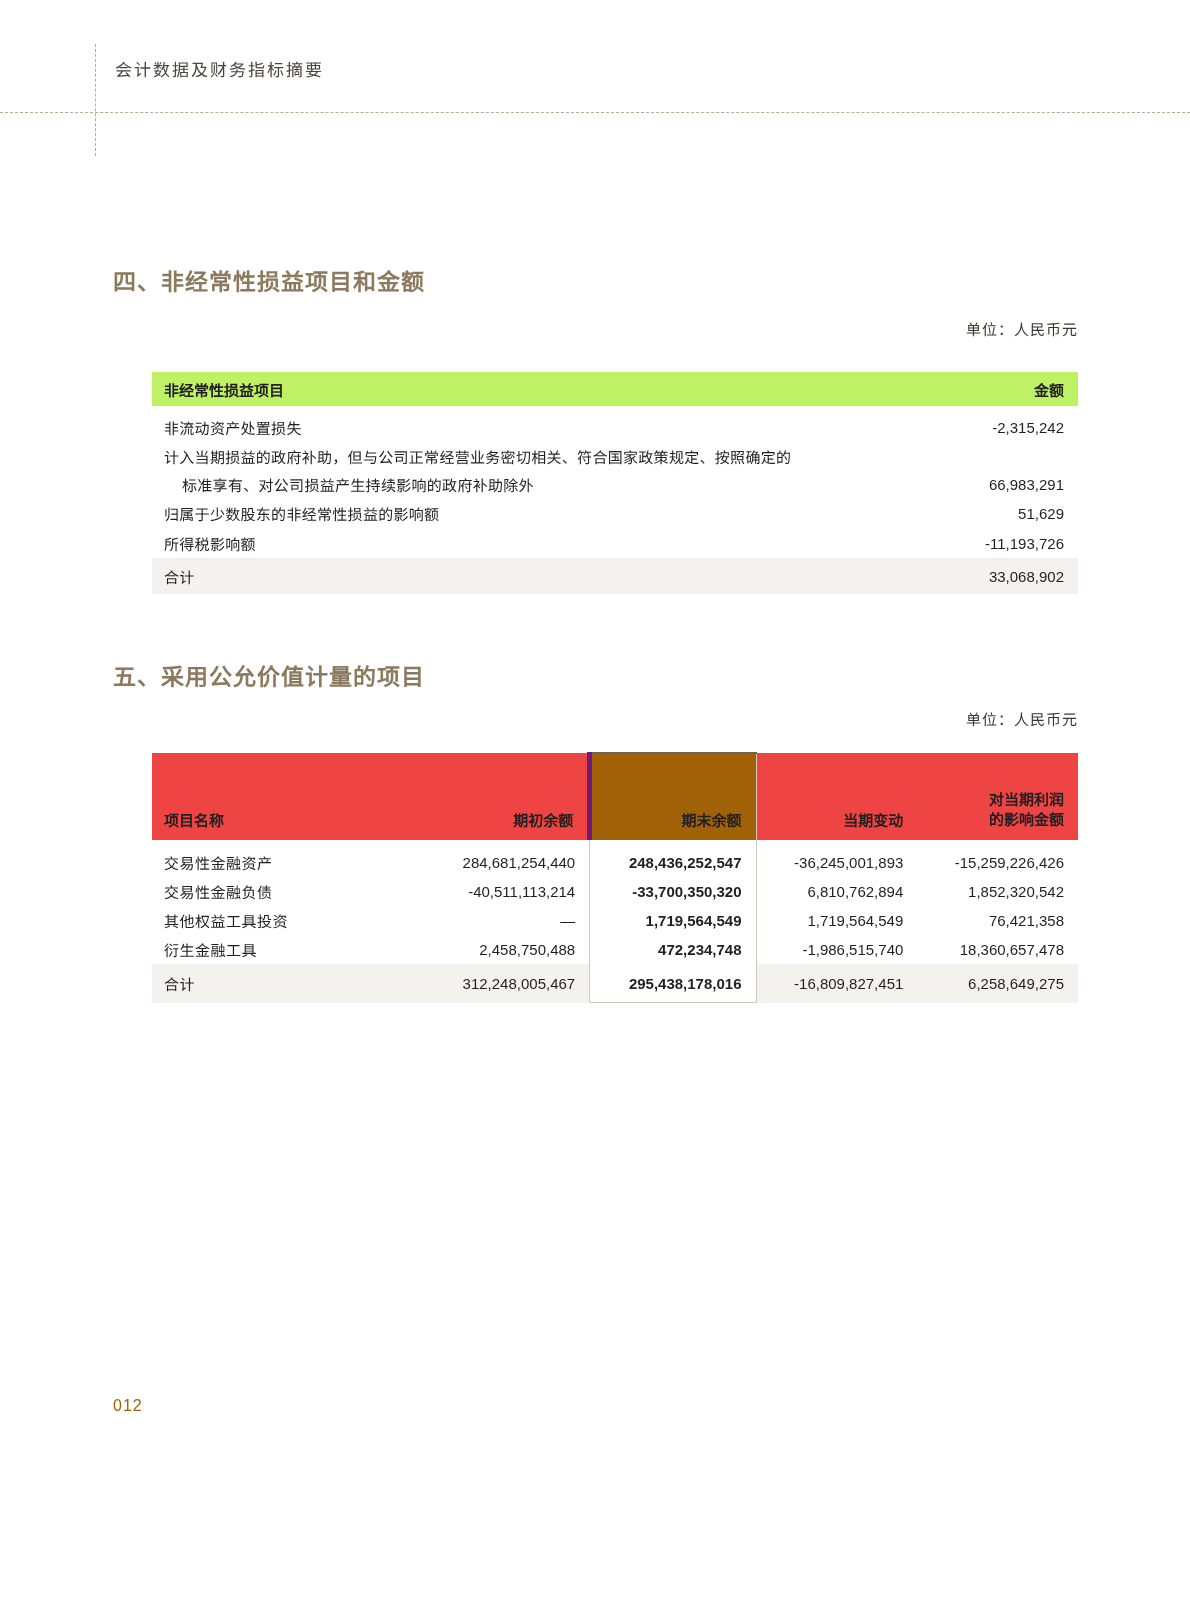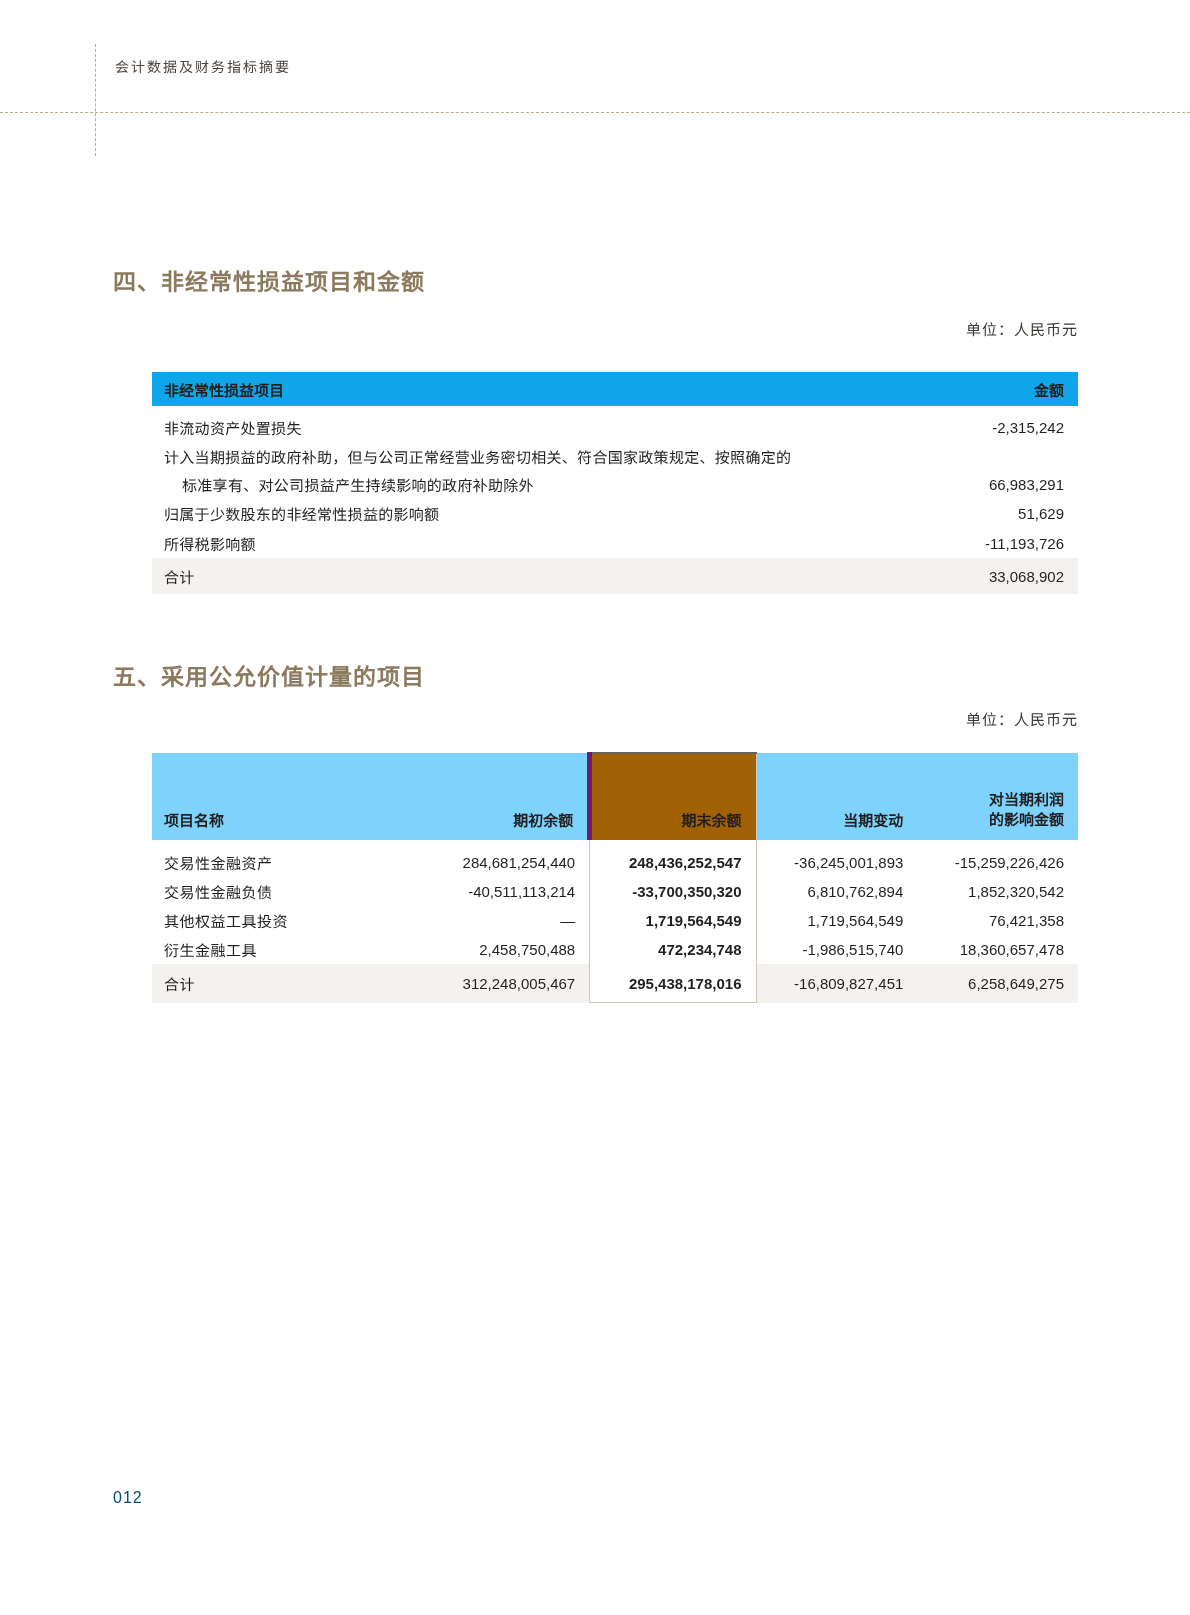--- a/index.html
+++ b/index.html
@@ -36,21 +36,21 @@
     left: 95px;
     top: 0;
     width: 0;
     height: 112px;
     border-left: 1px dashed #b9aa93;
   }
   .header-title {
     position: absolute;
     left: 115px;
     top: 12px;
-    font-size: 14px;
+    font-size: 17px;
     letter-spacing: 2px;
     color: #4a443e;
     white-space: nowrap;
   }
 
   
   .section-title {
     position: absolute;
     left: 113px;
     font-size: 23px;
@@ -85,21 +85,21 @@
   #tbl-nonrecurring { top: 372px; }
   #tbl-fairvalue   { top: 752px; }
 
   .tbl th, .tbl td {
     padding: 0;
     vertical-align: middle;
   }
 
   
   #tbl-nonrecurring thead th {
-    background: #0ea5e9;
+    background: #bef264;
     height: 34px;
     font-size: 15px;
     font-weight: bold;
     color: #231f20;
   }
   #tbl-nonrecurring thead th.c-item { text-align: left;  padding-left: 12px; }
   #tbl-nonrecurring thead th.c-amt  { text-align: right; padding-right: 14px; }
 
   #tbl-nonrecurring tbody td {
     height: 30px;
@@ -110,21 +110,21 @@
   #tbl-nonrecurring td.c-item.indent { padding-left: 30px; }
   #tbl-nonrecurring td.c-amt  { text-align: right; padding-right: 14px; }
   #tbl-nonrecurring tr.total td {
     background: #f4f2ee;
     height: 36px;
   }
   #tbl-nonrecurring tbody tr.first-body td { padding-top: 6px; }
 
   
   #tbl-fairvalue thead th {
-    background: #7dd3fc;
+    background: #ef4444;
     height: 76px;
     font-size: 15px;
     font-weight: bold;
     vertical-align: bottom;
     padding-bottom: 10px;
   }
   #tbl-fairvalue thead th.c-name { text-align: left; padding-left: 12px; width: 260px; }
   #tbl-fairvalue thead th.num    { text-align: right; padding-right: 14px; }
   #tbl-fairvalue thead th.hl {
     background: #a16207;
@@ -154,23 +154,23 @@
   }
   #tbl-fairvalue tr.total td.hl {
     background: #ffffff;
     border-bottom: 1px solid #cfc8bb;
   }
 
   
   .page-number {
     position: absolute;
     left: 113px;
-    top: 1489px;
+    top: 1397px;
     font-size: 16px;
-    color: #0c4a6e;
+    color: #a16207;
     letter-spacing: 1px;
   }
 </style>
 </head>
 <body>
 
 <div class="header">
   <div class="header-tick"></div>
   <div class="header-rule"></div>
   <div class="header-title">会计数据及财务指标摘要</div>

